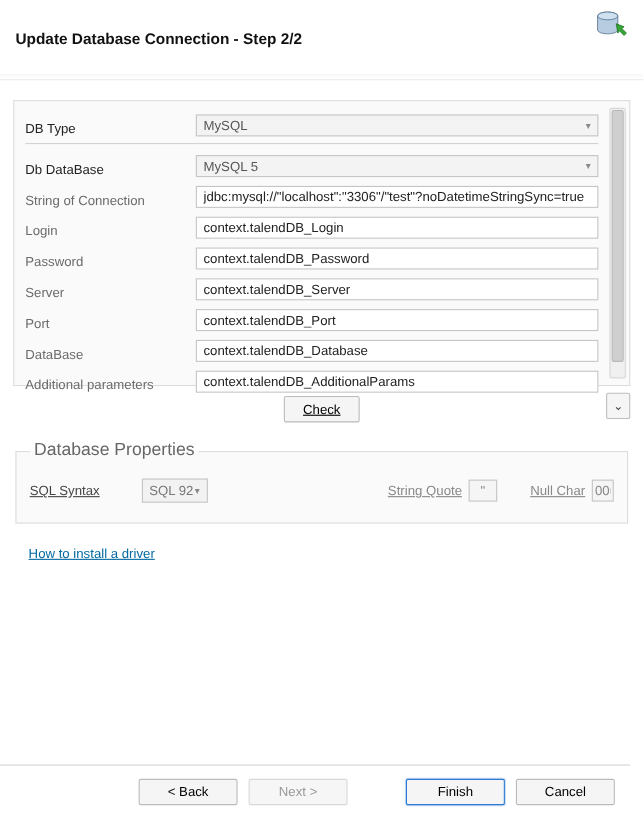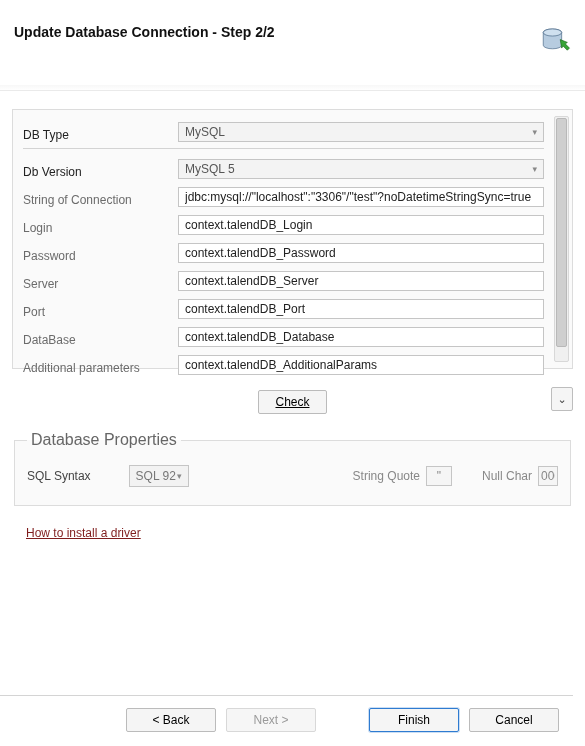--- a/index.html
+++ b/index.html
@@ -9,23 +9,23 @@
     font-size: 12px;
     background: #ffffff;
     color: #222;
     width: 585px;
     height: 746px;
     overflow: hidden;
     position: relative;
   }
   .title-bar {
     display: flex;
-    align-items: flex-start;
+    align-items: flex-end;
     justify-content: space-between;
-    padding: 24px 12px 6px 14px;
+    padding: 6px 12px 6px 14px;
     background: #fff;
   }
   .title-text {
     font-weight: bold;
     font-size: 14px;
     color: #111;
   }
   .banner-strip {
     height: 6px;
     background: linear-gradient(#f7f7f7,#ffffff);
@@ -98,21 +98,21 @@
   .hr {
     border:none;
     border-top:1px solid #d3d3d3;
     margin:6px 0 8px 0;
   }
   .below-main{
     display:flex;
     align-items:center;
     justify-content:center;
     gap:8px;
-    margin-top:18px;
+    margin-top:6px;
     position:relative;
     height:30px;
   }
   button.btn {
     height:24px;
     padding:0 16px;
     font-family:inherit;
     font-size:12px;
     background:#f5f5f5;
     border:1px solid #bbbbbb;
@@ -151,21 +151,21 @@
     font-size:16px;
     color:#666;
     padding:0 4px;
   }
   .props-row{
     display:flex;
     align-items:center;
     gap:6px;
     margin-top:6px;
   }
-  .props-row .lbl{color:#444;}
+  .props-row .lbl{color:#444;text-decoration:underline;}
   .sql-select{
     height:22px;width:60px;
     border:1px solid #c5c5c5;
     background:#f2f2f2;
     display:inline-flex;align-items:center;justify-content:space-between;
     padding:0 6px;
     color:#777;
     font-size:12px;
     margin-left:32px;
   }
@@ -184,21 +184,21 @@
     border:1px solid #dcdcdc;
     background:#fafafa;
     padding:20px 0;
     display:flex;
     align-items:center;
     justify-content:center;
     gap:10px;
   }
   .link{
     margin:20px 0 0 14px;
-    color:#7f1d1d;
+    color:#0369a1;
     text-decoration:underline;
     cursor:pointer;
     display:inline-block;
   }
   .footer{
     position:absolute;
     left:0;right:12px;bottom:0;
     border-top:1px solid #d4d4d4;
     background:#fff;
     padding:12px 14px 14px 14px;
@@ -245,21 +245,21 @@
           <div class="select-like readonly">
             <span>MySQL</span>
             <span class="select-caret">▾</span>
           </div>
         </div>
       </div>
 
       <hr class="hr">
 
       <div class="row">
-        <div class="label strong">Db Version</div>
+        <div class="label strong">Db DataBase</div>
         <div class="field">
           <div class="select-like readonly">
             <span>MySQL 5</span>
             <span class="select-caret">▾</span>
           </div>
         </div>
       </div>
 
       <div class="row">
         <div class="label">String of Connection</div>

